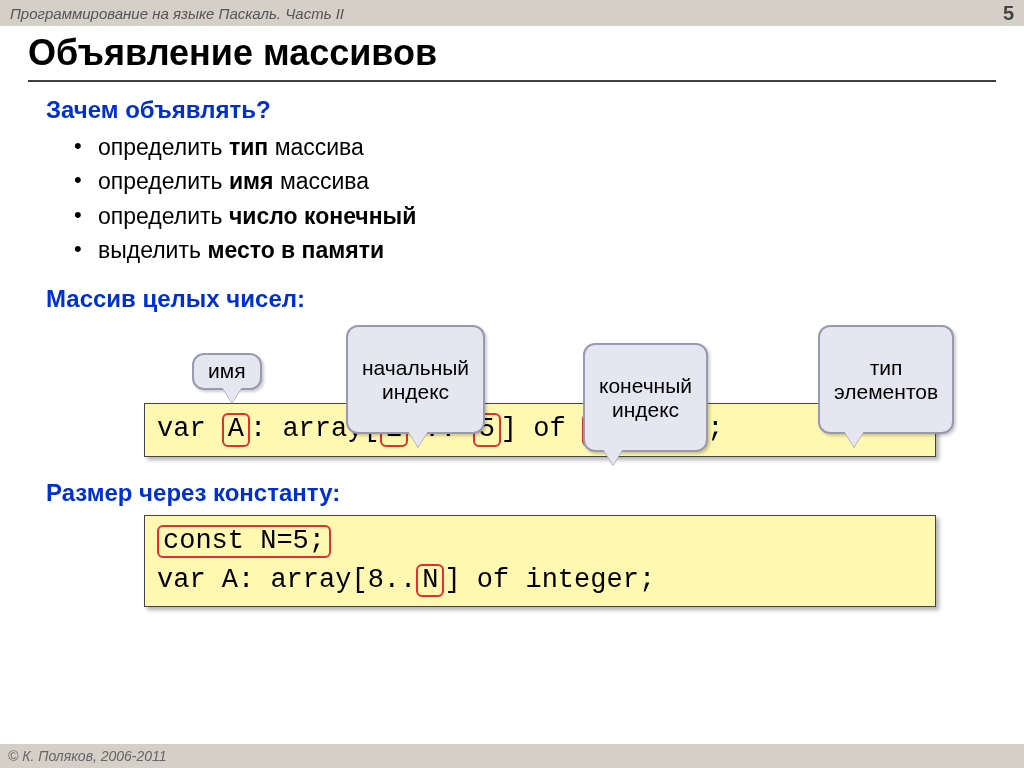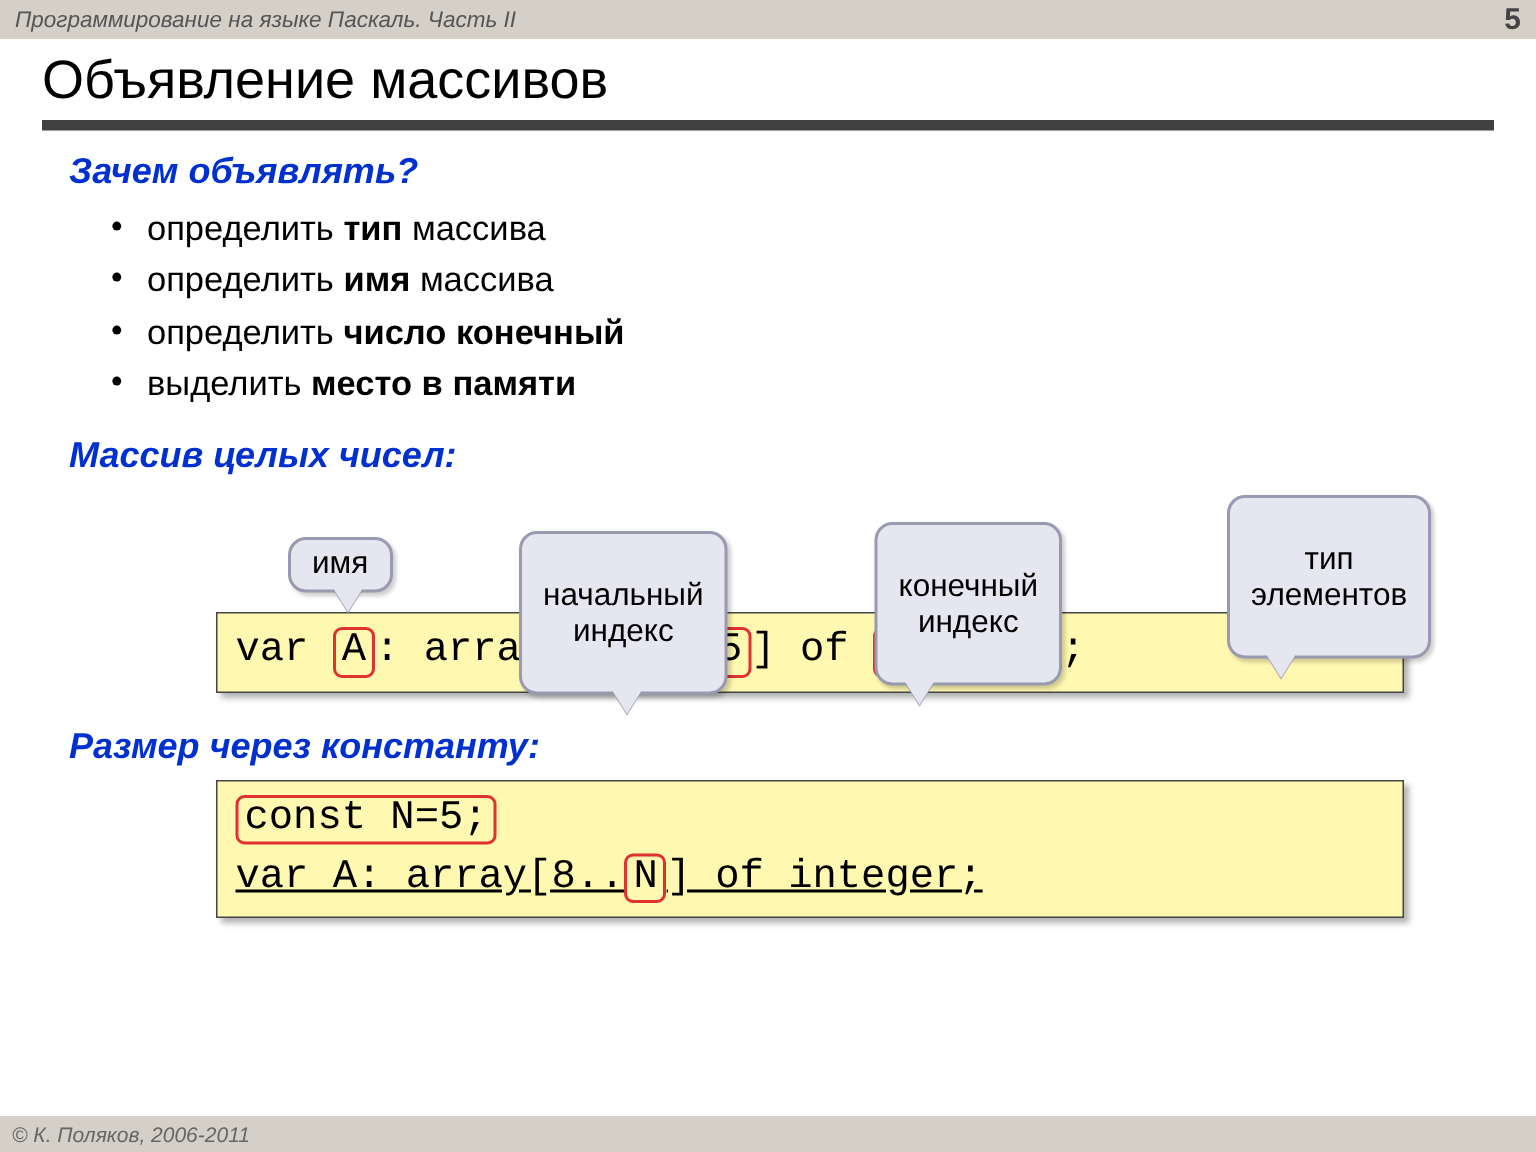--- a/index.html
+++ b/index.html
@@ -12,32 +12,31 @@
     justify-content: space-between;
     padding: 0 10px;
     font-size: 15px;
     color: #555;
     font-style: italic;
   }
   .page-num { font-weight: bold; font-size: 20px; font-style: normal; color: #444; }
   .content { padding: 6px 28px 0 28px; }
   .title {
     font-size: 36px;
-    font-weight: normal;
+    font-weight: bold;
     color: #000;
-    border-bottom: 7px solid #404040;
+    border-bottom: 2px solid #404040;
     padding-bottom: 6px;
     margin-bottom: 14px;
   }
   .section-h {
     color: #0030d0;
     font-weight: bold;
     font-size: 24px;
     margin: 8px 0 6px 18px;
-    font-style: italic;
   }
   ul.bullets {
     list-style: none;
     margin-left: 70px;
     font-size: 23px;
     color: #000;
     line-height: 1.45;
   }
   ul.bullets li::before {
     content: "•";
@@ -126,21 +125,21 @@
     <li><span>выделить </span><span class="bold">место в памяти</span><span></span></li>
   </ul>
 
   <div class="section-h" style="margin-top:18px;">Массив целых чисел:</div>
 
   <div class="callout-row">
     <div class="callout" style="left:164px; top:30px;">
       <span>имя</span>
       <div class="tail" style="left:28px;"></div>
     </div>
-    <div class="callout" style="left:318px; top:2px; white-space:pre-line;margin-top:24px;">
+    <div class="callout" style="left:318px; top:2px; white-space:pre-line;">
       <span>начальный
 индекс</span>
       <div class="tail" style="left:60px;"></div>
     </div>
     <div class="callout" style="left:555px; top:20px; white-space:pre-line;">
       <span>конечный
 индекс</span>
       <div class="tail" style="left:18px;"></div>
     </div>
     <div class="callout" style="left:790px; top:2px; white-space:pre-line;">
@@ -149,21 +148,21 @@
       <div class="tail" style="left:24px;"></div>
     </div>
   </div>
 
   <div class="codebox">
     <span>var </span><span class="hl">A</span><span>: array[</span><span class="hl">1</span><span> .. </span><span class="hl">5</span><span>] of </span><span class="hl">integer</span><span>;</span>
   </div>
 
   <div class="section-h" style="margin-top:22px;">Размер через константу:</div>
 
-  <div class="codebox" style="margin-top:8px;text-decoration:underline;">
+  <div class="codebox" style="margin-top:8px;">
     <div><span class="hl">const N=5;</span></div>
     <div><span>var A: array[8..</span><span class="hl">N</span><span>] of integer;</span></div>
   </div>
 </div>
 
 <div class="footer">
   <span>© К. Поляков, 2006-2011</span>
 </div>
 
 </body></html>

